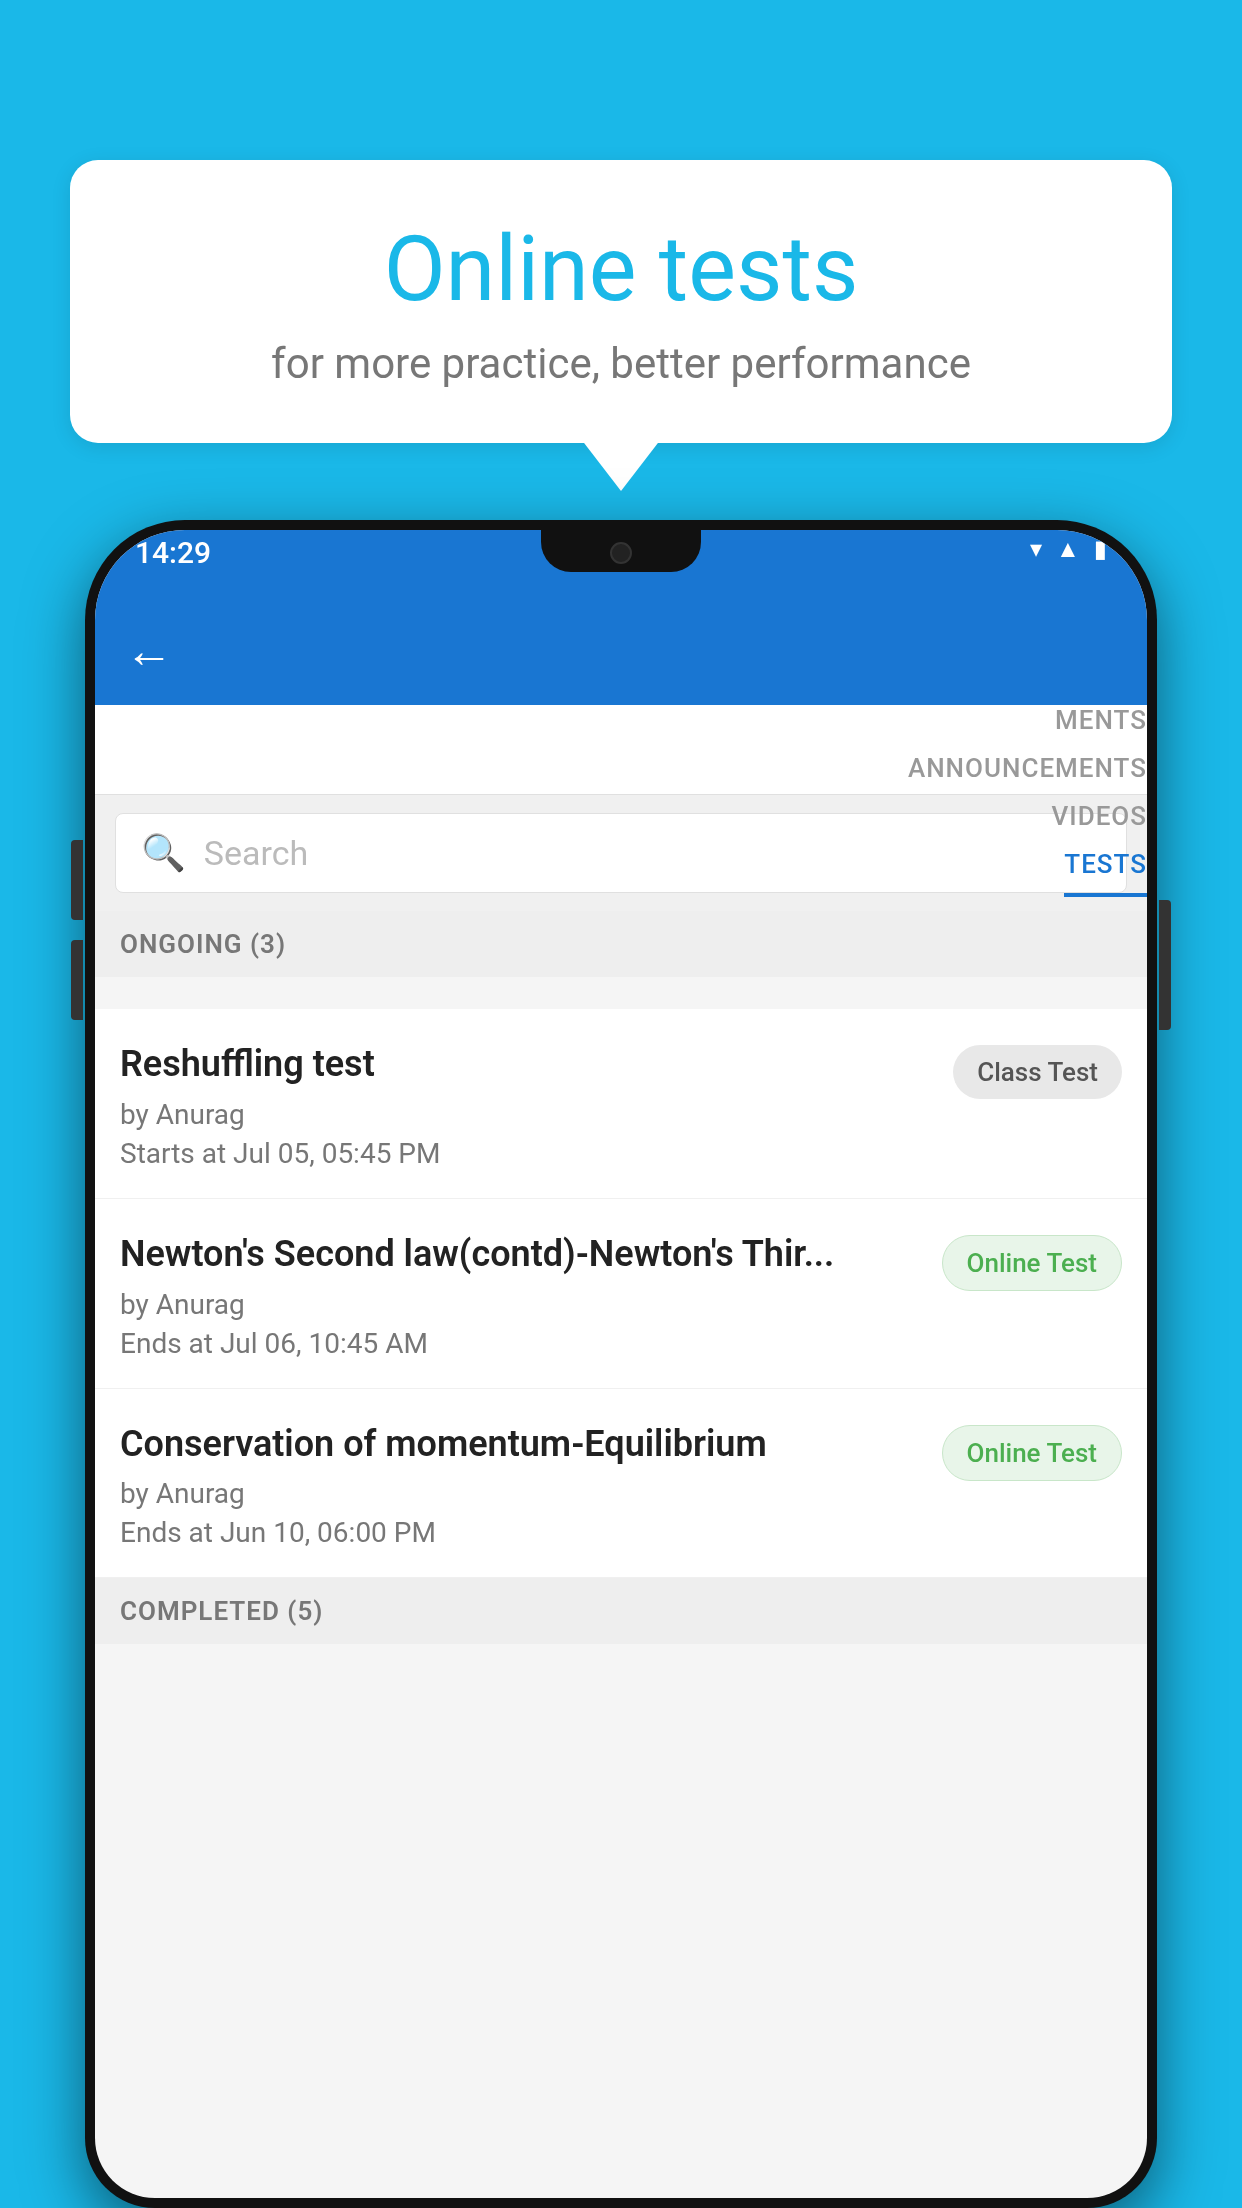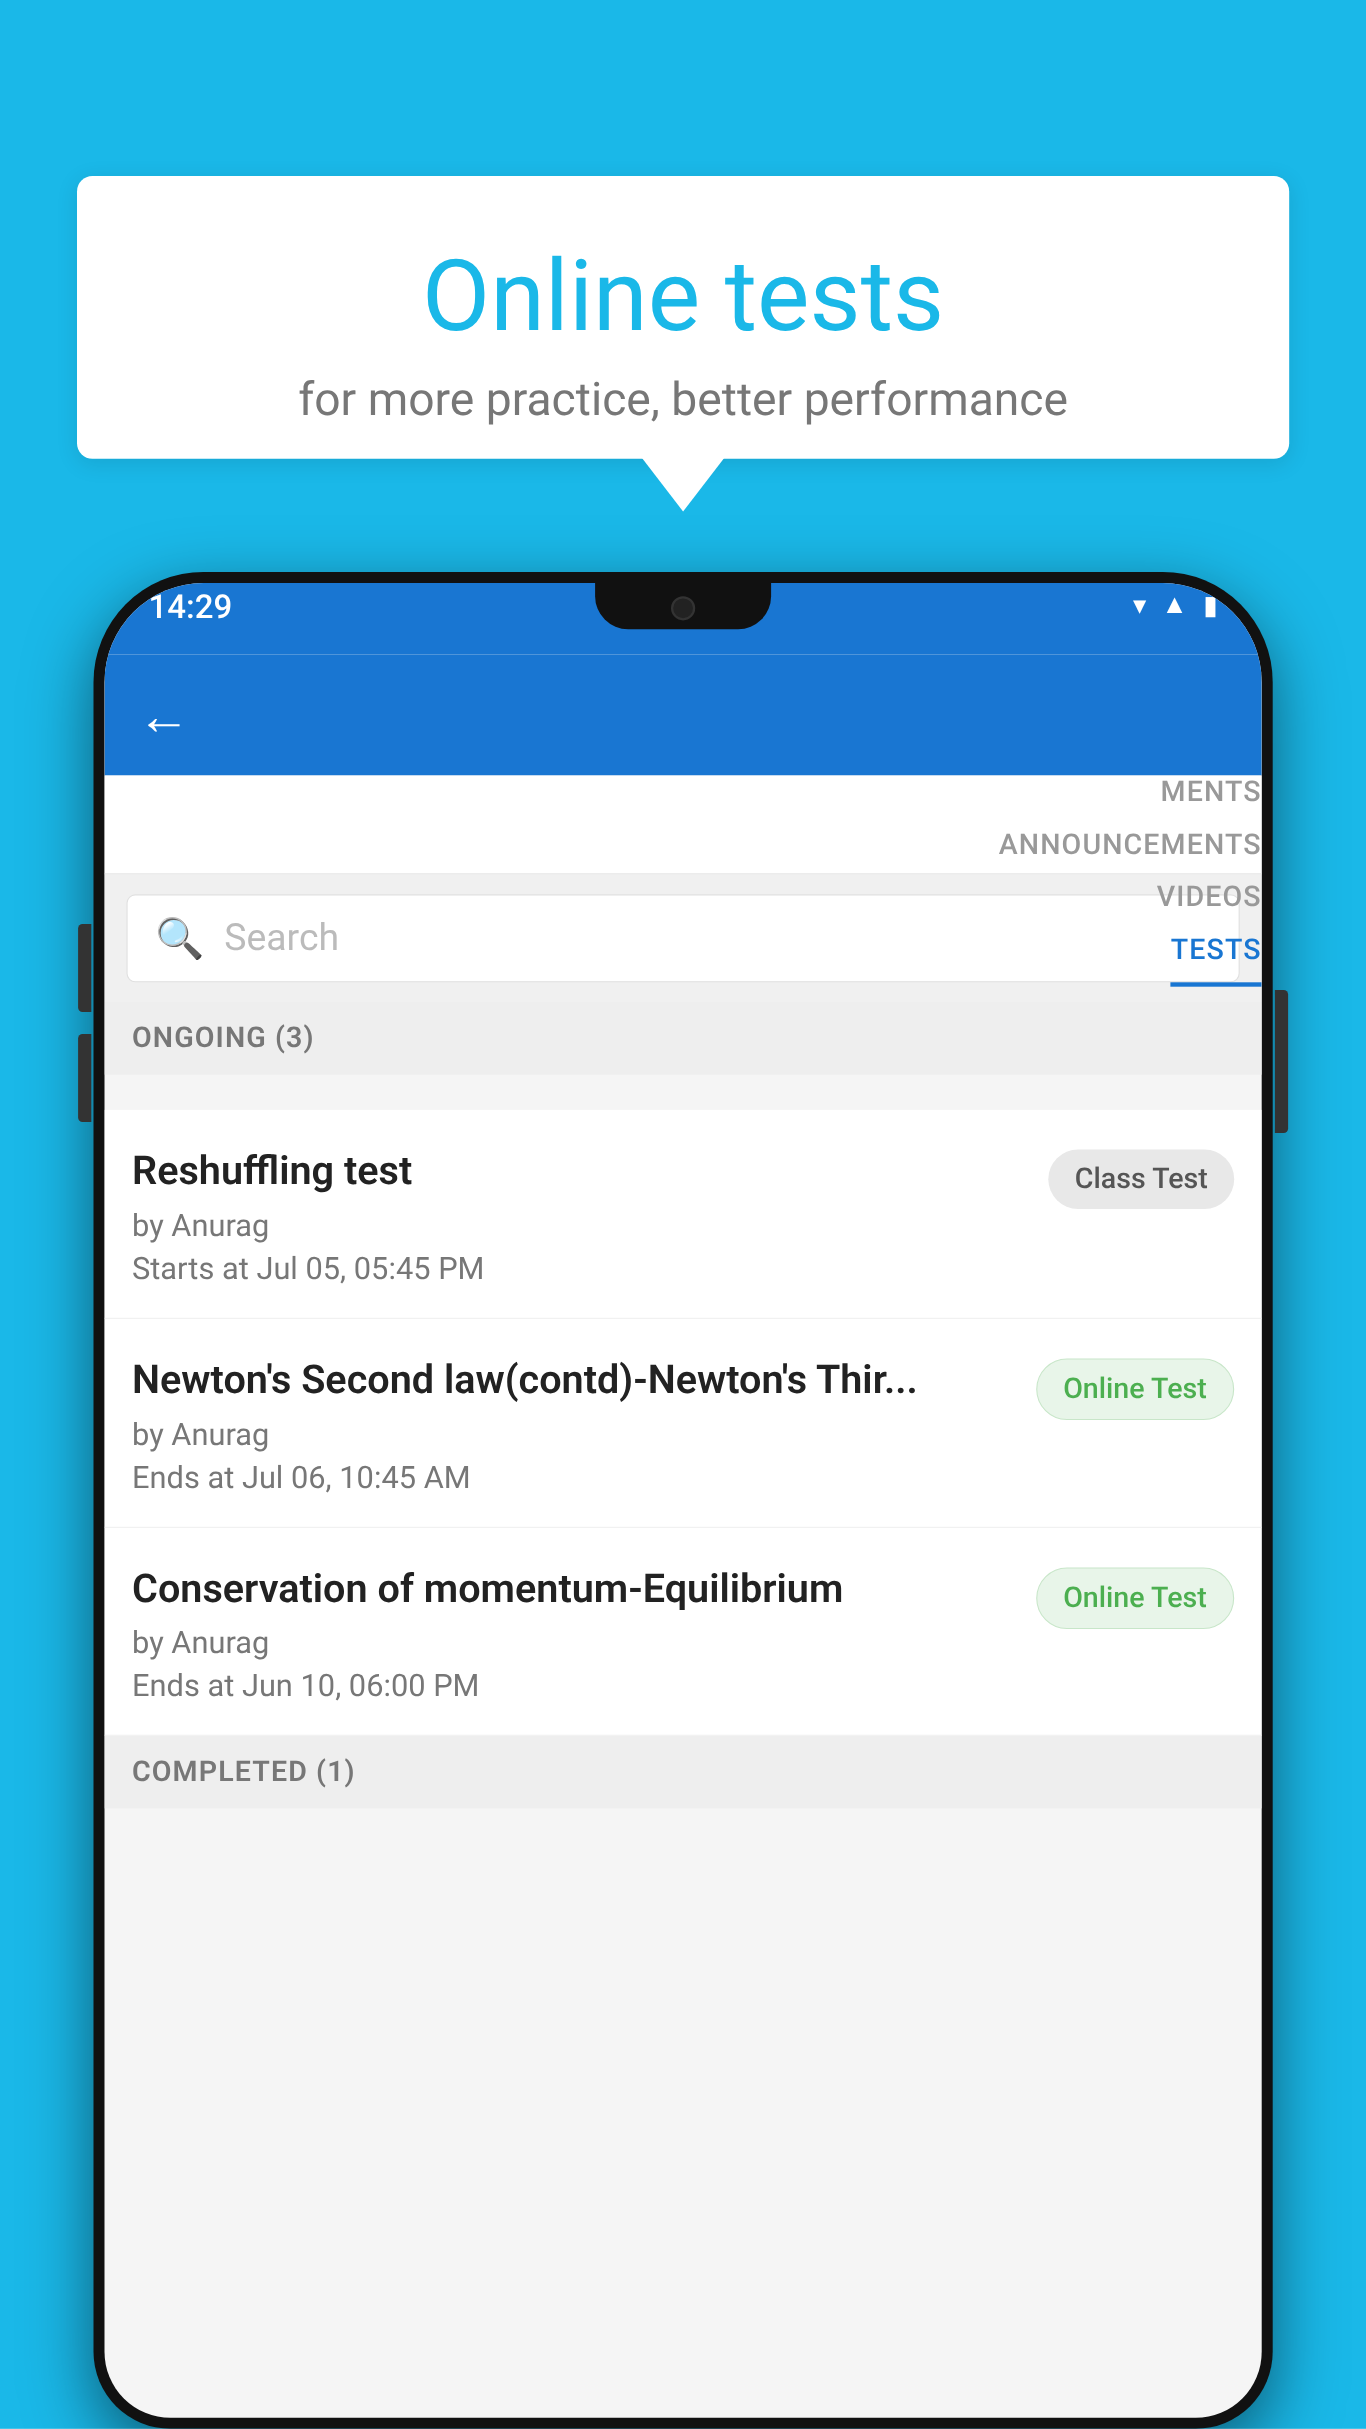--- a/index.html
+++ b/index.html
@@ -13,22 +13,22 @@
       position: relative;
     }
 
     
     .speech-bubble {
       position: absolute;
       top: 160px;
       left: 70px;
       right: 70px;
       background: white;
-      border-radius: 14px;
-      padding: 60px 50px 29px;
+      border-radius: 28px;
+      padding: 60px 50px 55px;
       box-shadow: 0 4px 20px rgba(0,0,0,0.1);
     }
     .speech-bubble::after {
       content: '';
       position: absolute;
       bottom: -48px;
       left: 50%;
       transform: translateX(-50%);
       border-left: 40px solid transparent;
       border-right: 40px solid transparent;
@@ -380,16 +380,16 @@
         <div class="test-info">
           <div class="test-name">Conservation of momentum-Equilibrium</div>
           <div class="test-by">by Anurag</div>
           <div class="test-date">Ends at  Jun 10, 06:00 PM</div>
         </div>
         <div class="badge badge-online">Online Test</div>
       </div>
 
     </div>
 
-    <div class="completed-section">COMPLETED (1)</div>
+    <div class="completed-section">COMPLETED (5)</div>
 
   </div>
 </div>
 
 </body></html>

